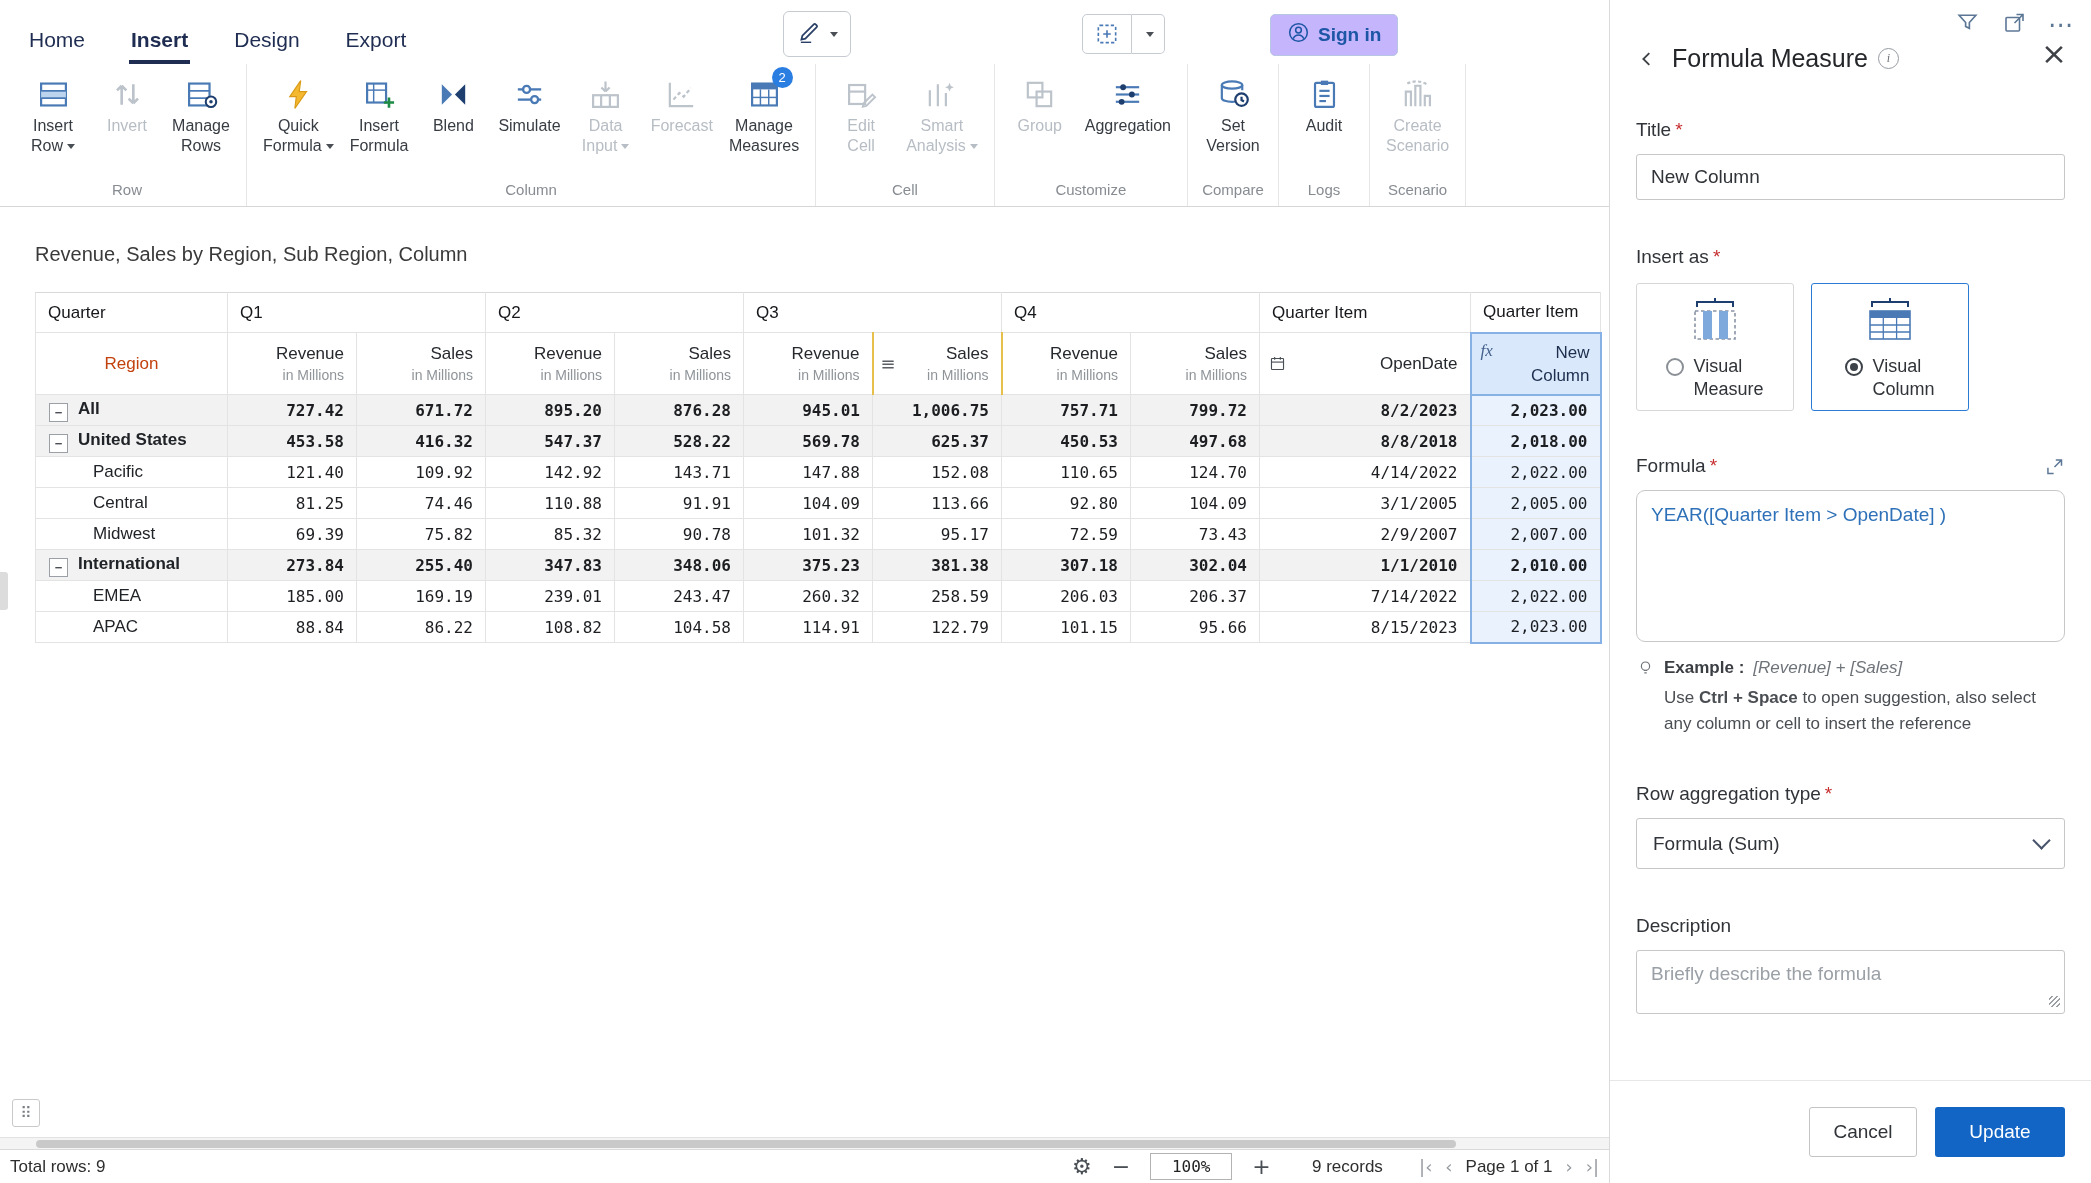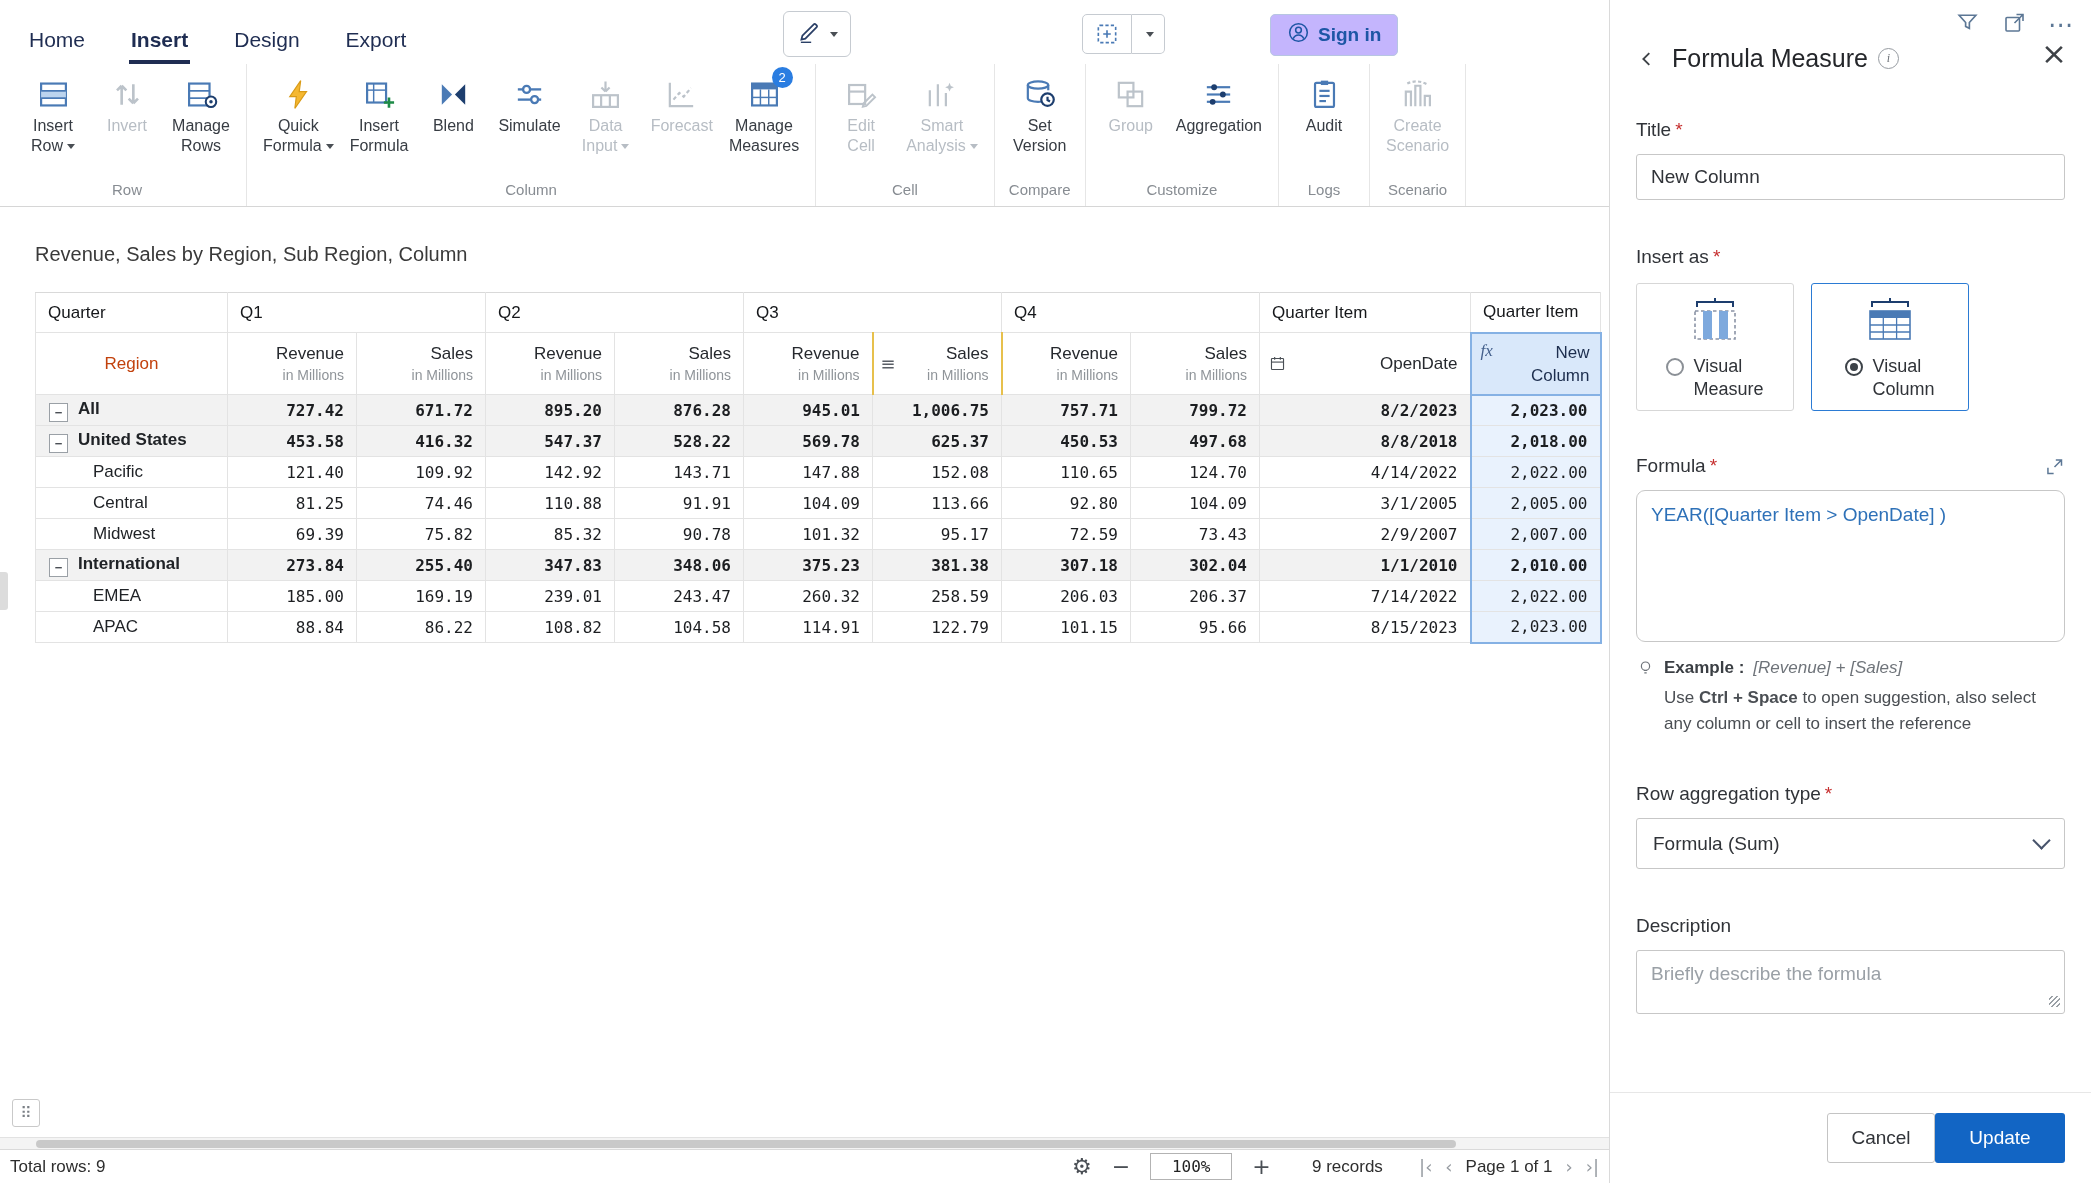--- a/index.html
+++ b/index.html
@@ -104,21 +104,21 @@
   .bulb { display:flex; }
   .ex-label { font-size:17px; font-weight:700; color:#3b3f44; }
   .ex-val { font-size:17px; font-style:italic; color:#6f747a; }
   .hint { margin-top:7px; font-size:17px; color:#4a4e53; line-height:26px; padding-left:28px; }
   .agg-select { margin-top:13px; height:49px; border:1px solid #c7c7c7; border-radius:3px; display:flex; align-items:center; justify-content:space-between; padding:0 16px; font-size:19px; color:#303338; cursor:pointer; }
   .chev { width:11px; height:11px; border-right:2px solid #47536b; border-bottom:2px solid #47536b; transform:rotate(45deg); margin-top:-6px; }
   .ta-wrap { position:relative; margin-top:13px; }
   .f-textarea { display:block; width:100%; height:64px; border:1px solid #c7c7c7; border-radius:3px; box-sizing:border-box; padding:12px 14px; font-size:19px; color:#303338; font-family:"Liberation Sans", sans-serif; resize:none; }
   .f-textarea::placeholder { color:#9aa0a6; }
   .ta-wrap::after { content:""; position:absolute; right:5px; bottom:7px; width:11px; height:11px; background:repeating-linear-gradient(135deg, transparent 0 2px, #9aa0a6 2px 3.5px); }
-  .p-footer { position:absolute; left:0; right:0; bottom:0; height:90px; border-top:1px solid #e7e7e7; display:flex; align-items:center; justify-content:flex-end; padding:0 26px; }
+  .p-footer { position:absolute; left:0; right:0; bottom:0; height:90px; border-top:1px solid #e7e7e7; display:flex; align-items:center; justify-content:flex-end; gap:18px; padding:6px 26px; }
   .btn { height:50px; border-radius:3px; font-size:19px; font-family:"Liberation Sans", sans-serif; display:flex; align-items:center; justify-content:center; cursor:pointer; }
   .btn-cancel { width:108px; background:#fff; border:1px solid #c4c4c4; color:#303338; }
   .btn-update { width:130px; background:#1265c4; border:none; color:#fff; }
 </style>
 </head>
 <body>
 
 <div class="app">
   <div class="main">
 
@@ -326,40 +326,20 @@
                 <span class="l1">Smart</span>
                 <span class="l2"><span>Analysis</span><span class="caret"></span></span>
               </div>
           </div>
         </div>
         <div class="rglabel">Cell</div>
       </div>
 
       <div class="rgroup">
         <div class="rbtns">
-          <div class="rbtn">
-            <div class="ricon">
-                <svg viewBox="0 0 24 24" fill="none" stroke="#4a7ab5" stroke-width="1.5">
-                  <ellipse cx="11" cy="5.5" rx="7" ry="2.5"></ellipse>
-                  <path d="M4 5.5v9c0 1.4 3.1 2.5 7 2.5 1 0 2-.1 2.9-.2M18 5.5V9"></path>
-                  <circle cx="17.5" cy="15.5" r="4.3" stroke="#1d3e6e"></circle>
-                  <path d="M17.5 13.5v2.3l1.7 1" stroke="#1d3e6e"></path>
-                </svg>
-              </div>
-            <div class="rlbl">
-                <span class="l1">Set</span>
-                <span class="l2"><span>Version</span></span>
-              </div>
-          </div>
-        </div>
-        <div class="rglabel">Compare</div>
-      </div>
-
-      <div class="rgroup">
-        <div class="rbtns">
           <div class="rbtn disabled">
             <div class="ricon">
                 <svg viewBox="0 0 24 24" fill="none" stroke="#bcc3ca" stroke-width="1.5">
                   <rect x="4" y="4" width="10" height="10"></rect>
                   <rect x="10" y="10" width="10" height="10"></rect>
                 </svg>
               </div>
             <div class="rlbl">
                 <span class="l1">Group</span>
               </div>
@@ -374,20 +354,40 @@
                   <circle cx="15" cy="12" r="2" fill="#1d3e6e" stroke="none"></circle>
                   <circle cx="8" cy="17" r="2" fill="#1d3e6e" stroke="none"></circle>
                 </svg>
               </div>
             <div class="rlbl">
                 <span class="l1">Aggregation</span>
               </div>
           </div>
         </div>
         <div class="rglabel">Customize</div>
+      </div>
+
+      <div class="rgroup">
+        <div class="rbtns">
+          <div class="rbtn">
+            <div class="ricon">
+                <svg viewBox="0 0 24 24" fill="none" stroke="#4a7ab5" stroke-width="1.5">
+                  <ellipse cx="11" cy="5.5" rx="7" ry="2.5"></ellipse>
+                  <path d="M4 5.5v9c0 1.4 3.1 2.5 7 2.5 1 0 2-.1 2.9-.2M18 5.5V9"></path>
+                  <circle cx="17.5" cy="15.5" r="4.3" stroke="#1d3e6e"></circle>
+                  <path d="M17.5 13.5v2.3l1.7 1" stroke="#1d3e6e"></path>
+                </svg>
+              </div>
+            <div class="rlbl">
+                <span class="l1">Set</span>
+                <span class="l2"><span>Version</span></span>
+              </div>
+          </div>
+        </div>
+        <div class="rglabel">Compare</div>
       </div>
 
       <div class="rgroup">
         <div class="rbtns">
           <div class="rbtn">
             <div class="ricon">
                 <svg viewBox="0 0 24 24" fill="none" stroke="#4a7ab5" stroke-width="1.5">
                   <rect x="5.5" y="4" width="13" height="16.5" rx="1"></rect>
                   <rect x="9.5" y="2.5" width="5" height="3" fill="#4a7ab5" stroke="none"></rect>
                   <line x1="8.5" y1="9.5" x2="15.5" y2="9.5"></line>

